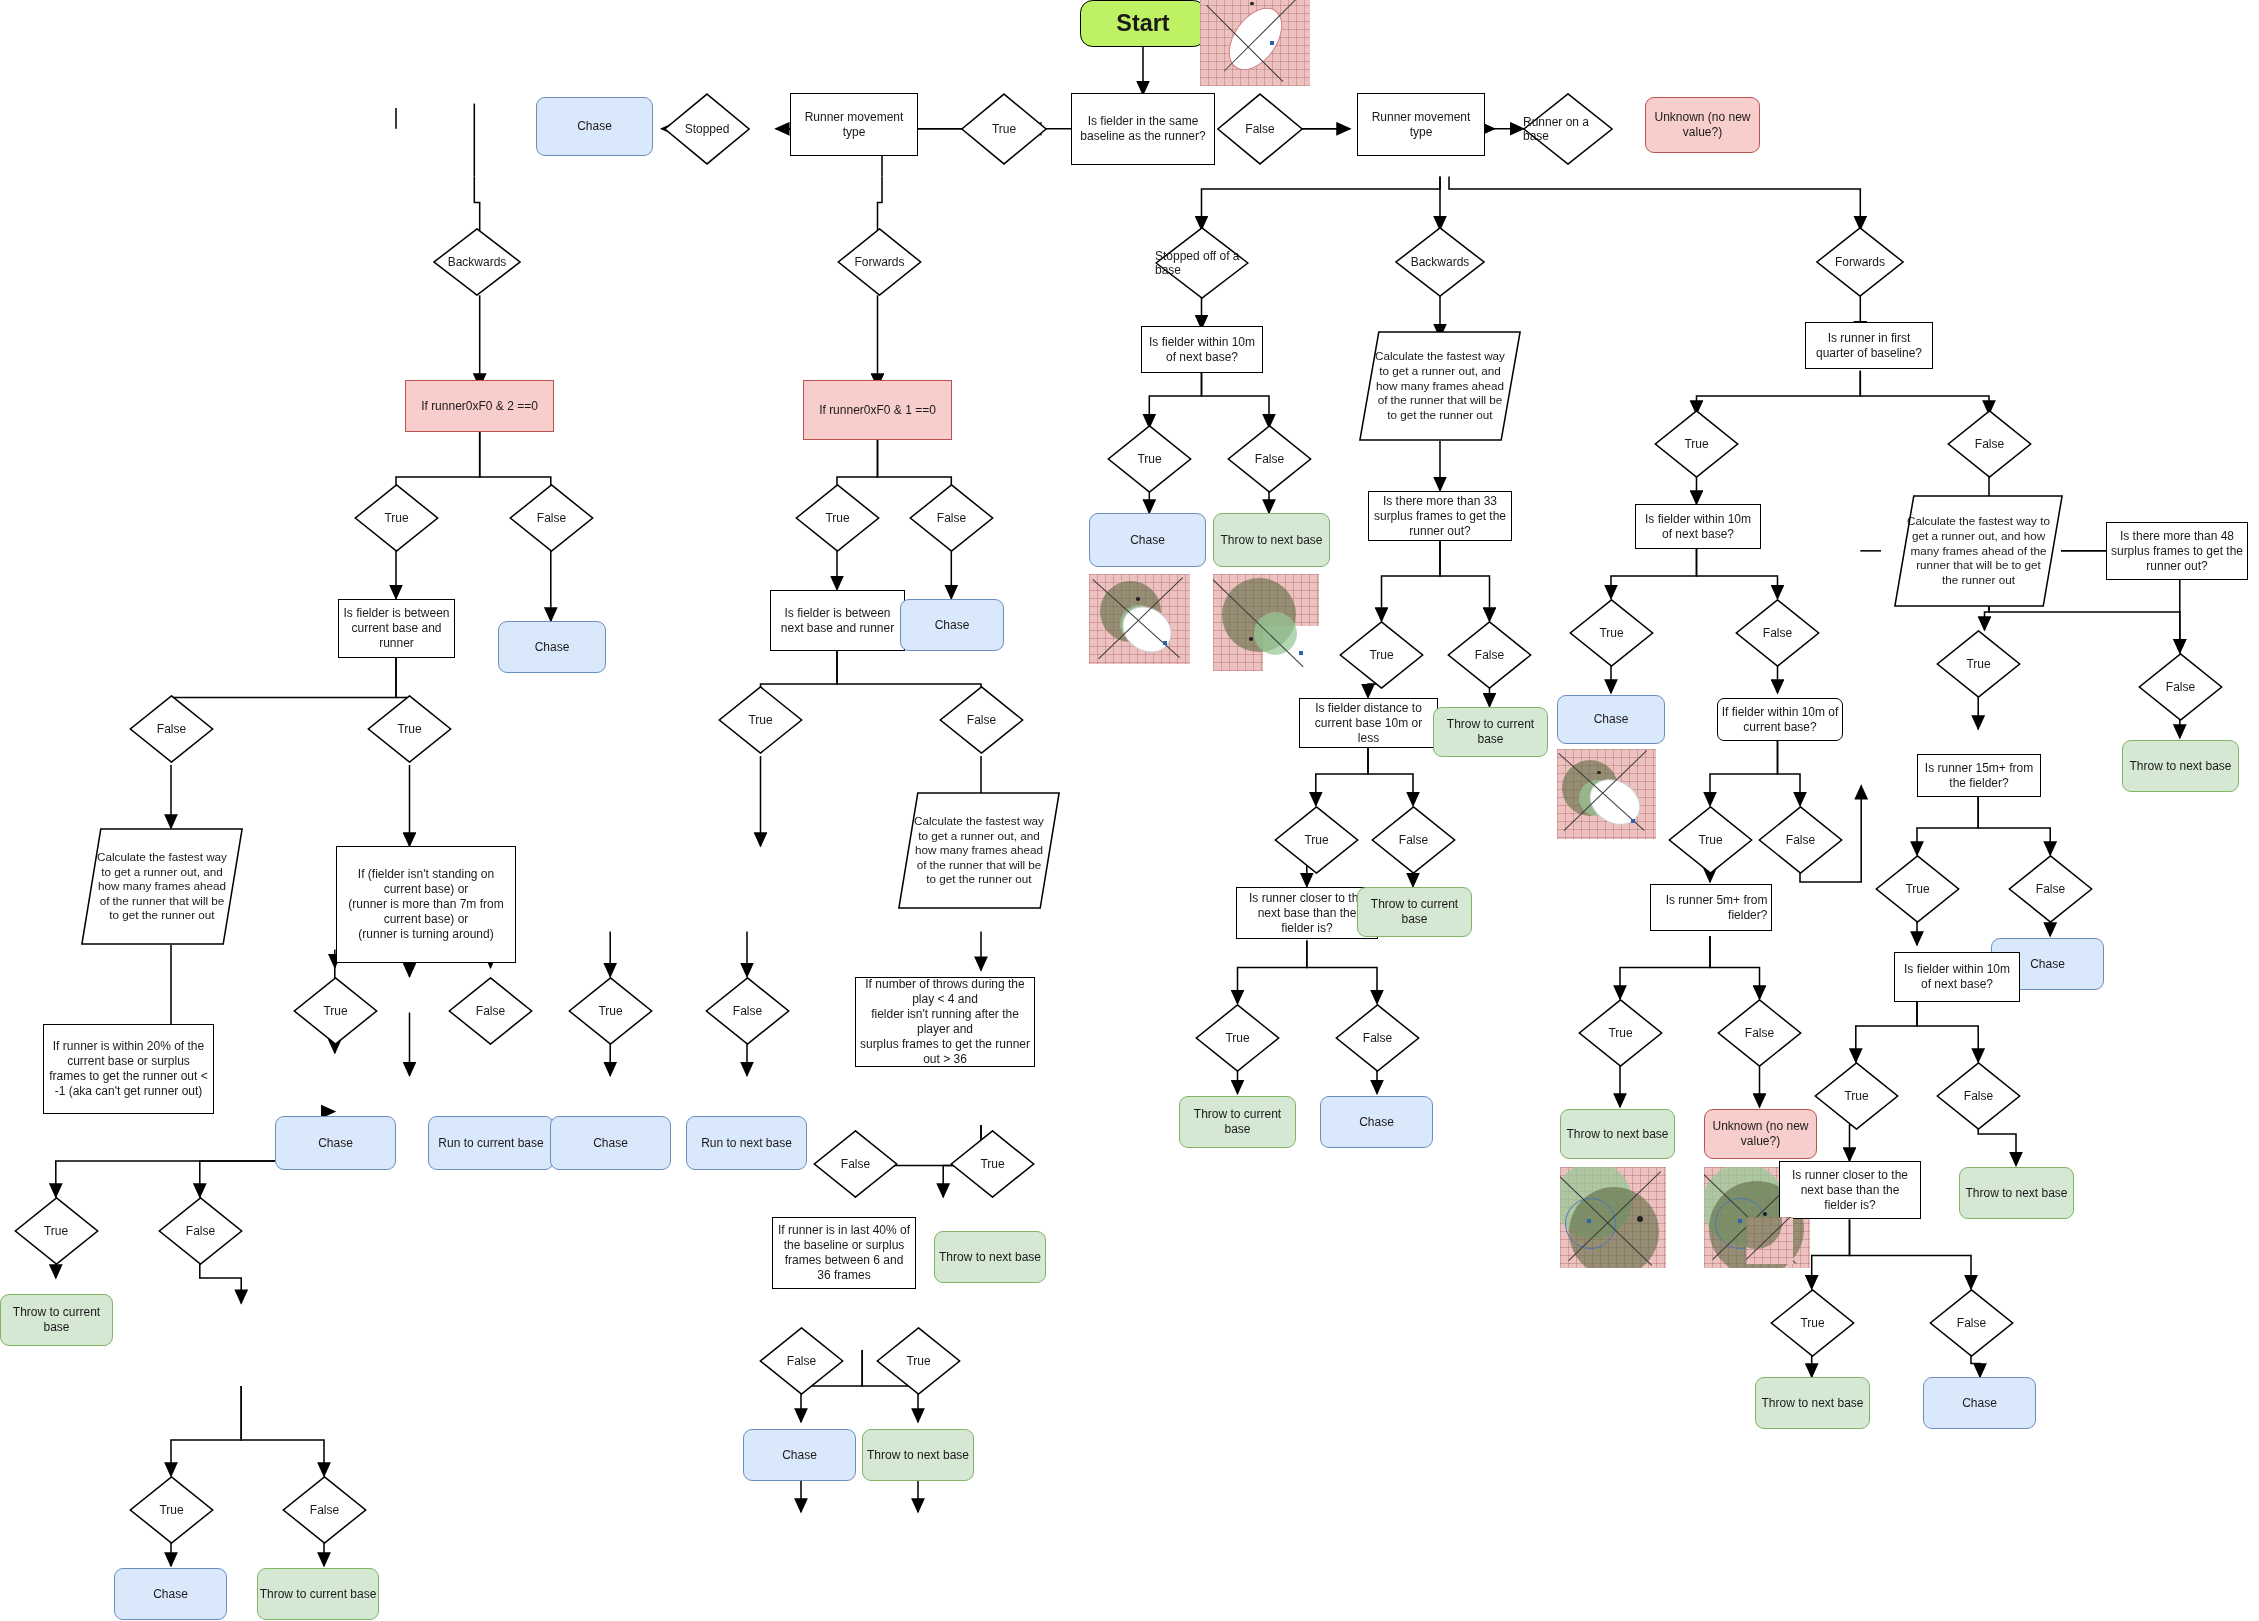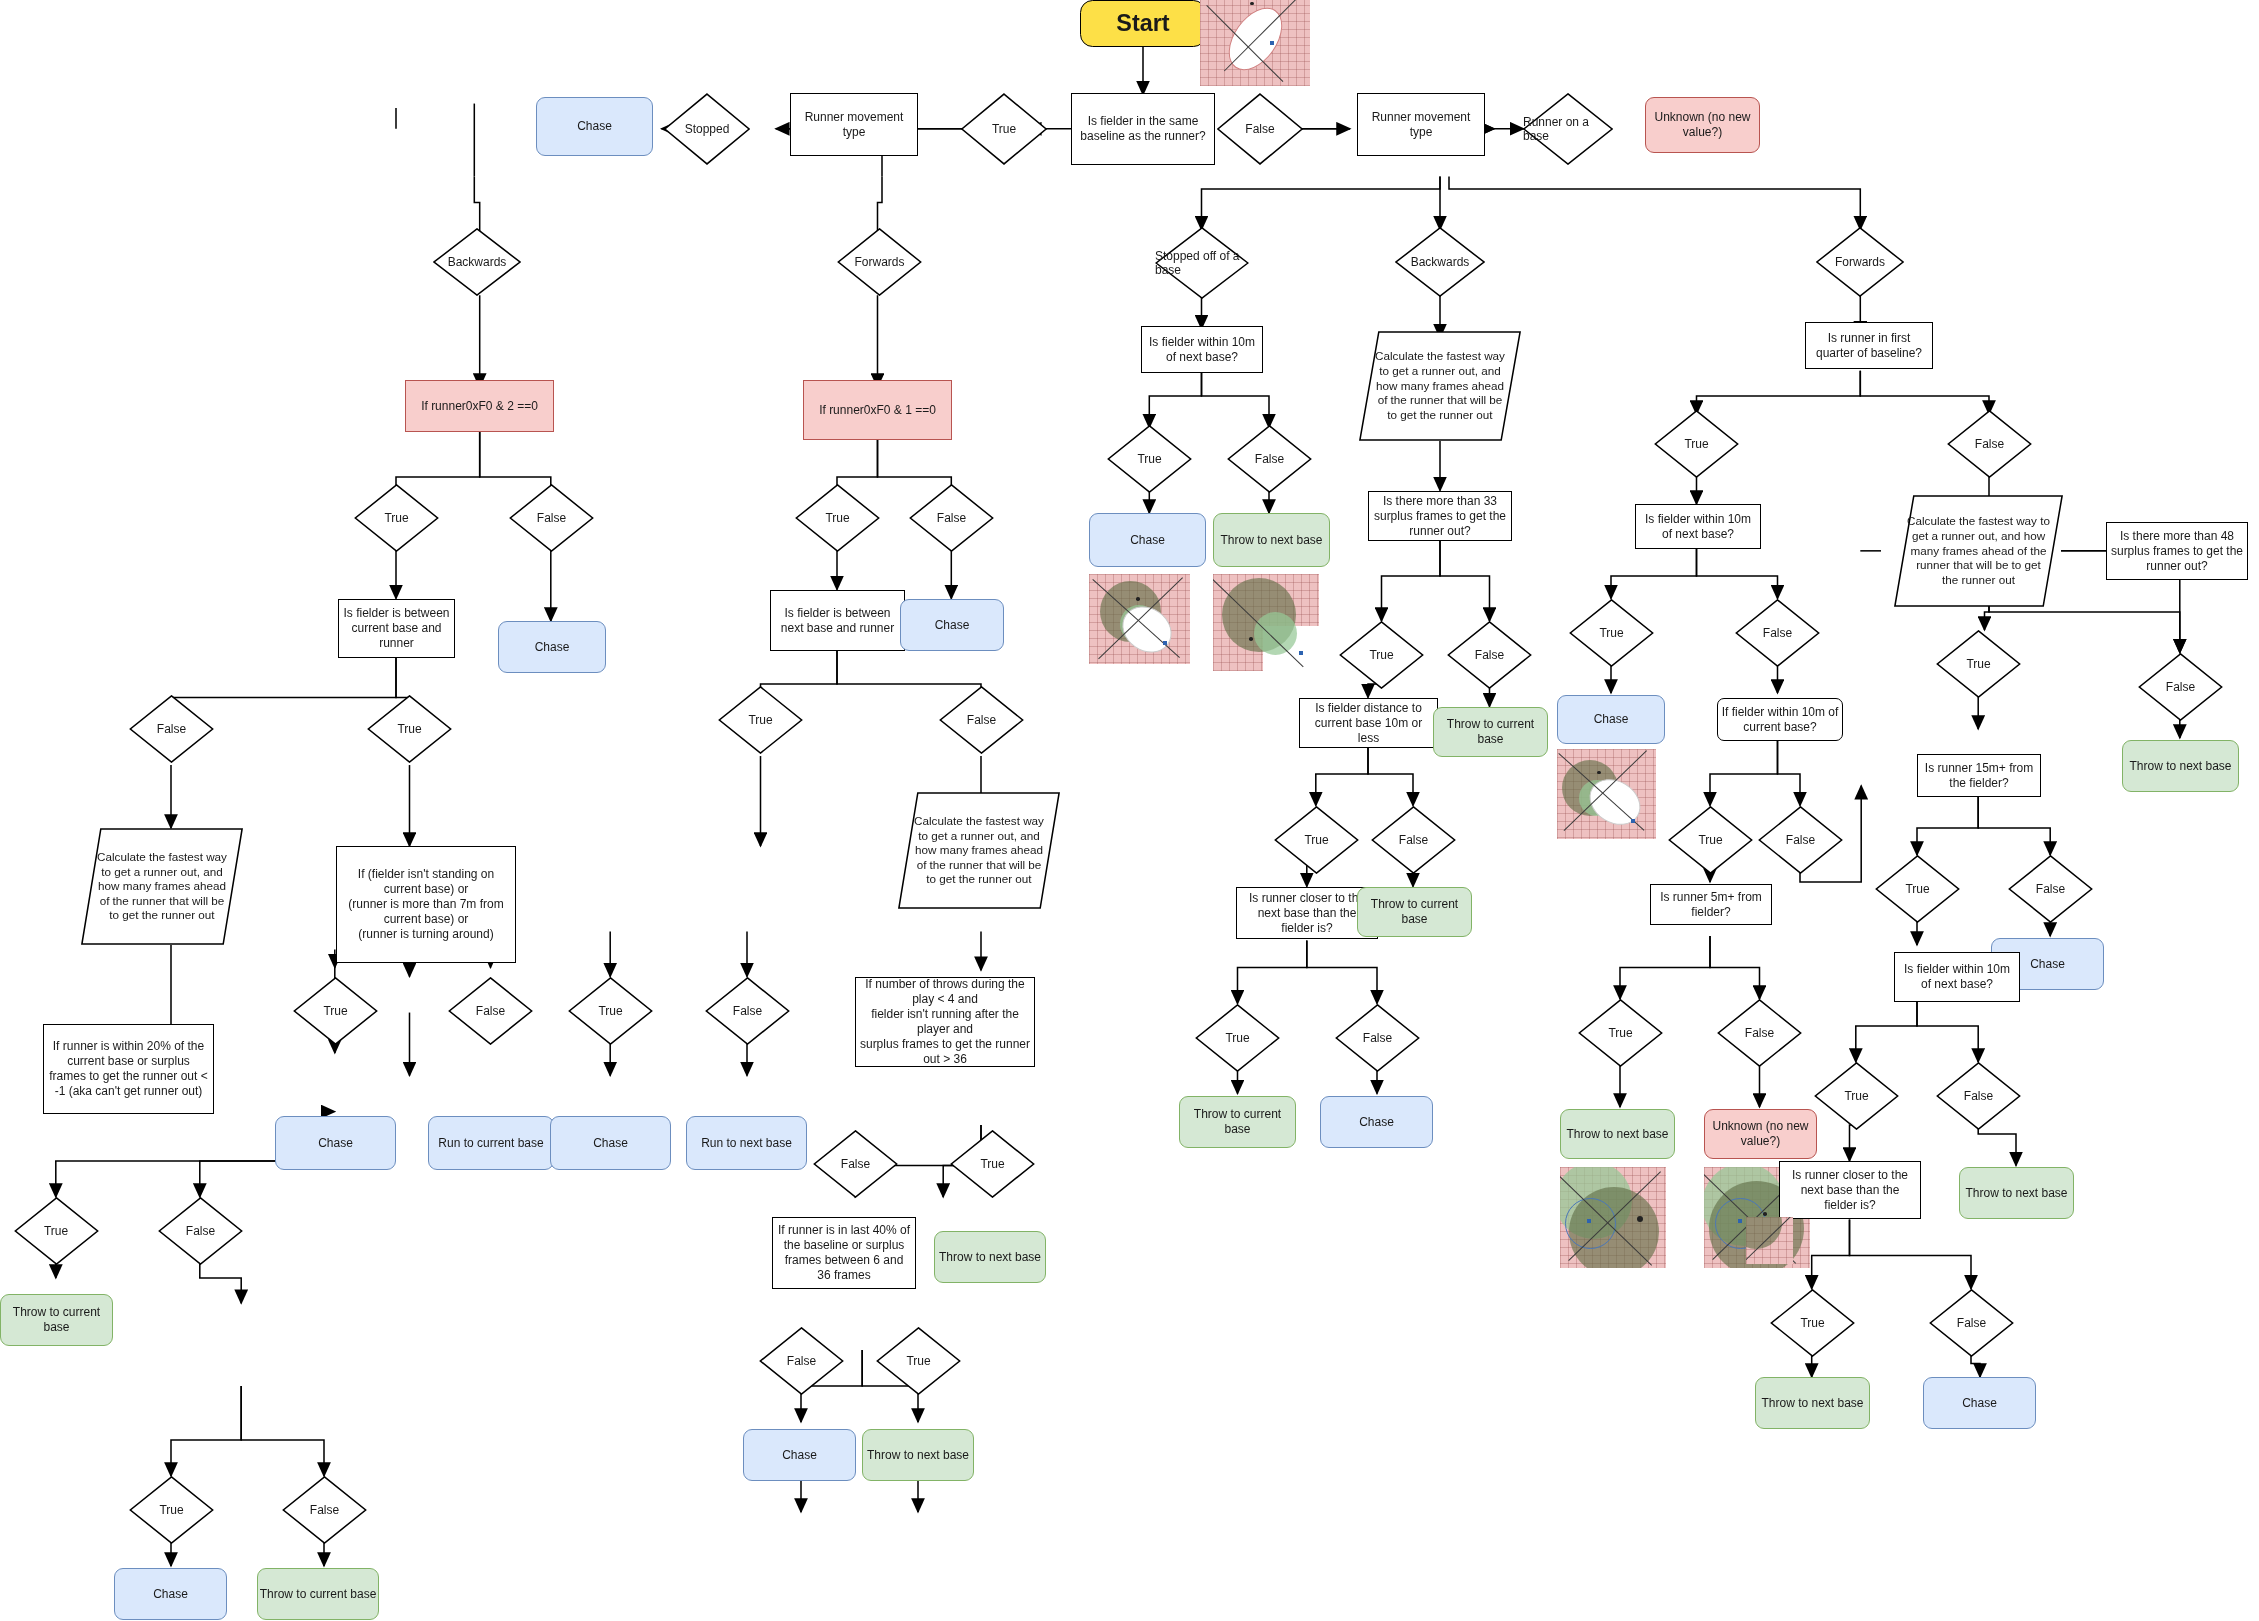--- a/index.html
+++ b/index.html
@@ -3,21 +3,21 @@
 <meta charset="utf-8">
 <style>
   html,body{margin:0;padding:0;background:#ffffff;}
   body{font-family:"Liberation Sans", sans-serif;}
   #canvas{position:relative;width:2259px;height:1621px;background:#ffffff;overflow:hidden;}
   svg#wires{position:absolute;left:0;top:0;width:2259px;height:1621px;pointer-events:none;}
 
   .node{position:absolute;box-sizing:border-box;display:flex;align-items:center;
         justify-content:center;text-align:center;line-height:1.25;color:#1a1a1a;}
   .rect{border:1.4px solid #000;background:#fff;font-size:12px;padding:2.7px 3.6px;}
-  .start{border:1.8px solid #000;background:#fde047;border-radius:12.6px;font-size:23.4px;font-weight:bold;}
+  .start{border:1.8px solid #000;background:#bef264;border-radius:12.6px;font-size:23.4px;font-weight:bold;}
   .blue{border:1.4px solid #6c8ebf;background:#dae8fc;border-radius:9px;font-size:12px;}
   .green{border:1.4px solid #82b366;background:#d5e8d4;border-radius:9px;font-size:12px;}
   .red{border:1.4px solid #b85450;background:#f8cecc;font-size:12px;}
   .redround{border:1.4px solid #b85450;background:#f8cecc;border-radius:9px;font-size:12px;}
   .para{border:none;background:transparent;font-size:11.7px;}
   .para .ptxt{position:relative;z-index:2;padding:0 12.6px;}
   .para .pshape{position:absolute;left:0;top:0;width:100%;height:100%;z-index:1;}
 
   .dia{position:absolute;display:flex;align-items:center;justify-content:center;}
   .dia .dshape{position:absolute;left:0;top:0;width:100%;height:100%;}
@@ -646,21 +646,21 @@
         <polygon points="47,1 93,38 47,75 1,38" fill="#fff" stroke="#000" stroke-width="1.7"></polygon>
       </svg>
     <span class="dlabel">True</span>
   </div>
   <div class="dia" style="left:1758px;top:806px;width:85px;height:68px;">
     <svg class="dshape" viewBox="0 0 94 76">
         <polygon points="47,1 93,38 47,75 1,38" fill="#fff" stroke="#000" stroke-width="1.7"></polygon>
       </svg>
     <span class="dlabel">False</span>
   </div>
-  <div class="node rect" style="left:1650px;top:884px;width:122px;height:41px;">
+  <div class="node rect" style="left:1650px;top:884px;width:122px;height:47px;text-align:right;">
     <span>Is runner 5m+ from fielder?</span>
   </div>
   <div class="dia" style="left:1578px;top:999px;width:85px;height:68px;">
     <svg class="dshape" viewBox="0 0 94 76">
         <polygon points="47,1 93,38 47,75 1,38" fill="#fff" stroke="#000" stroke-width="1.7"></polygon>
       </svg>
     <span class="dlabel">True</span>
   </div>
   <div class="dia" style="left:1717px;top:999px;width:85px;height:68px;">
     <svg class="dshape" viewBox="0 0 94 76">

